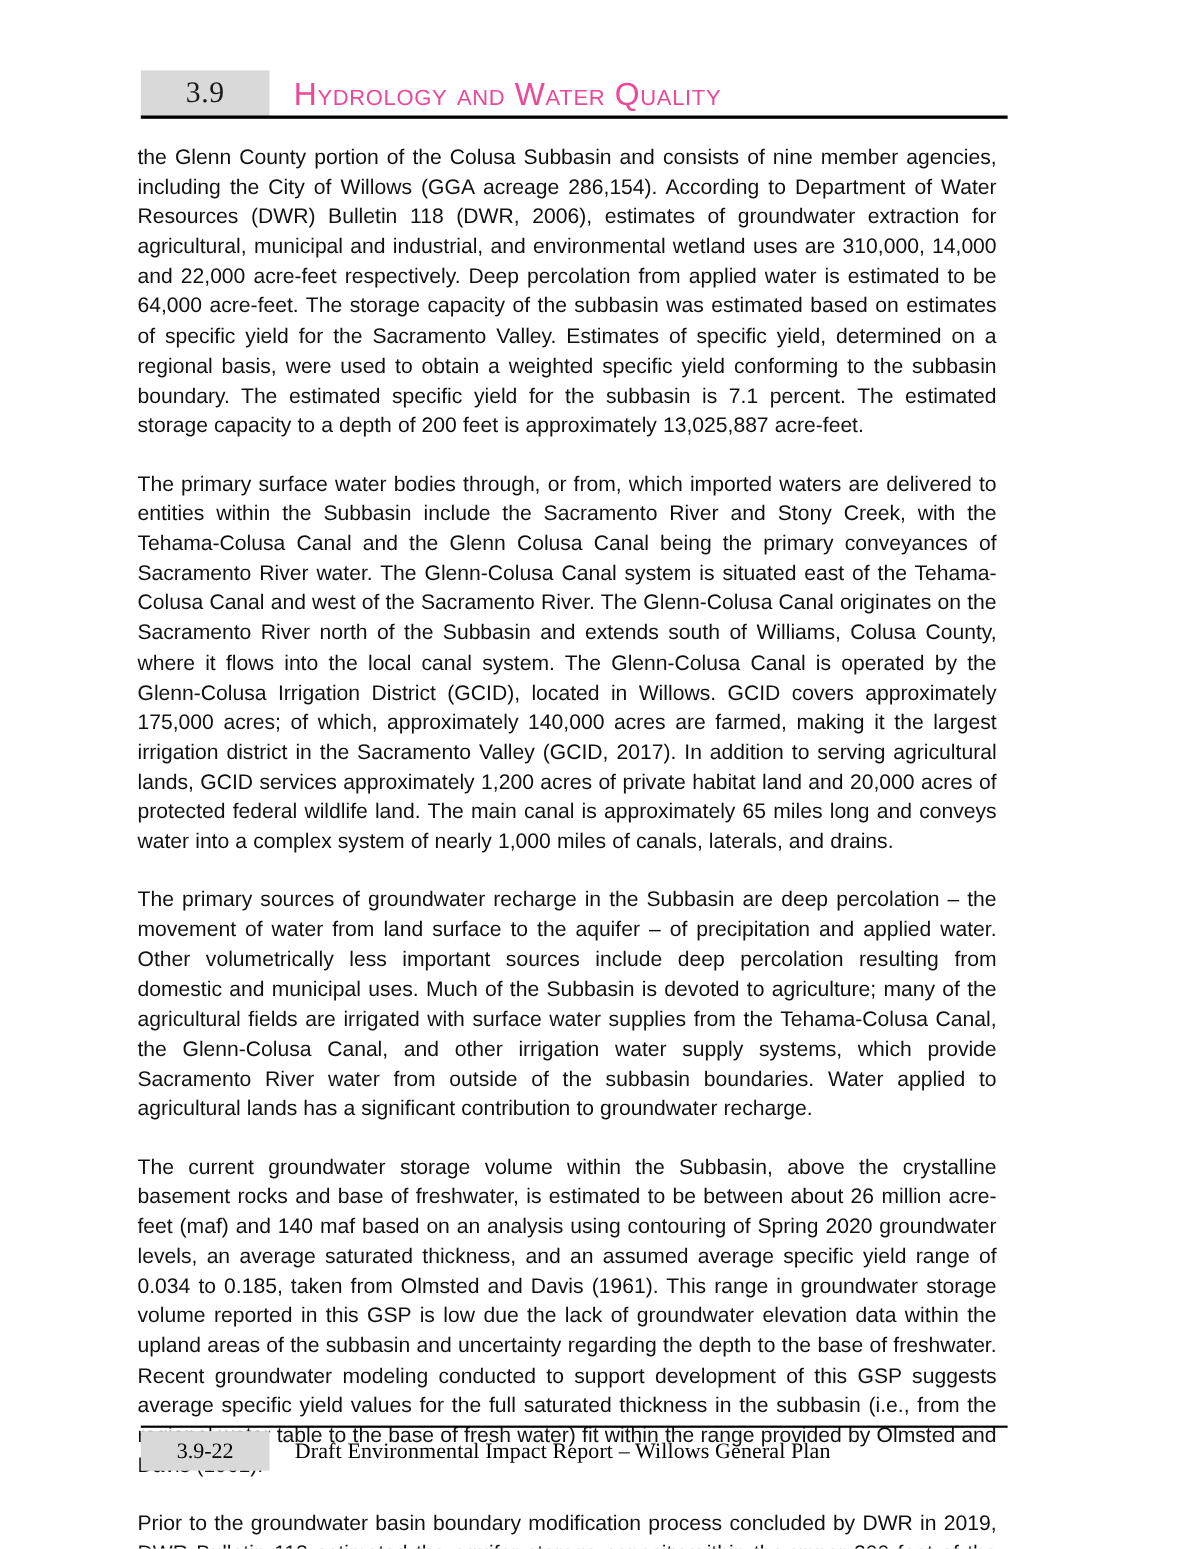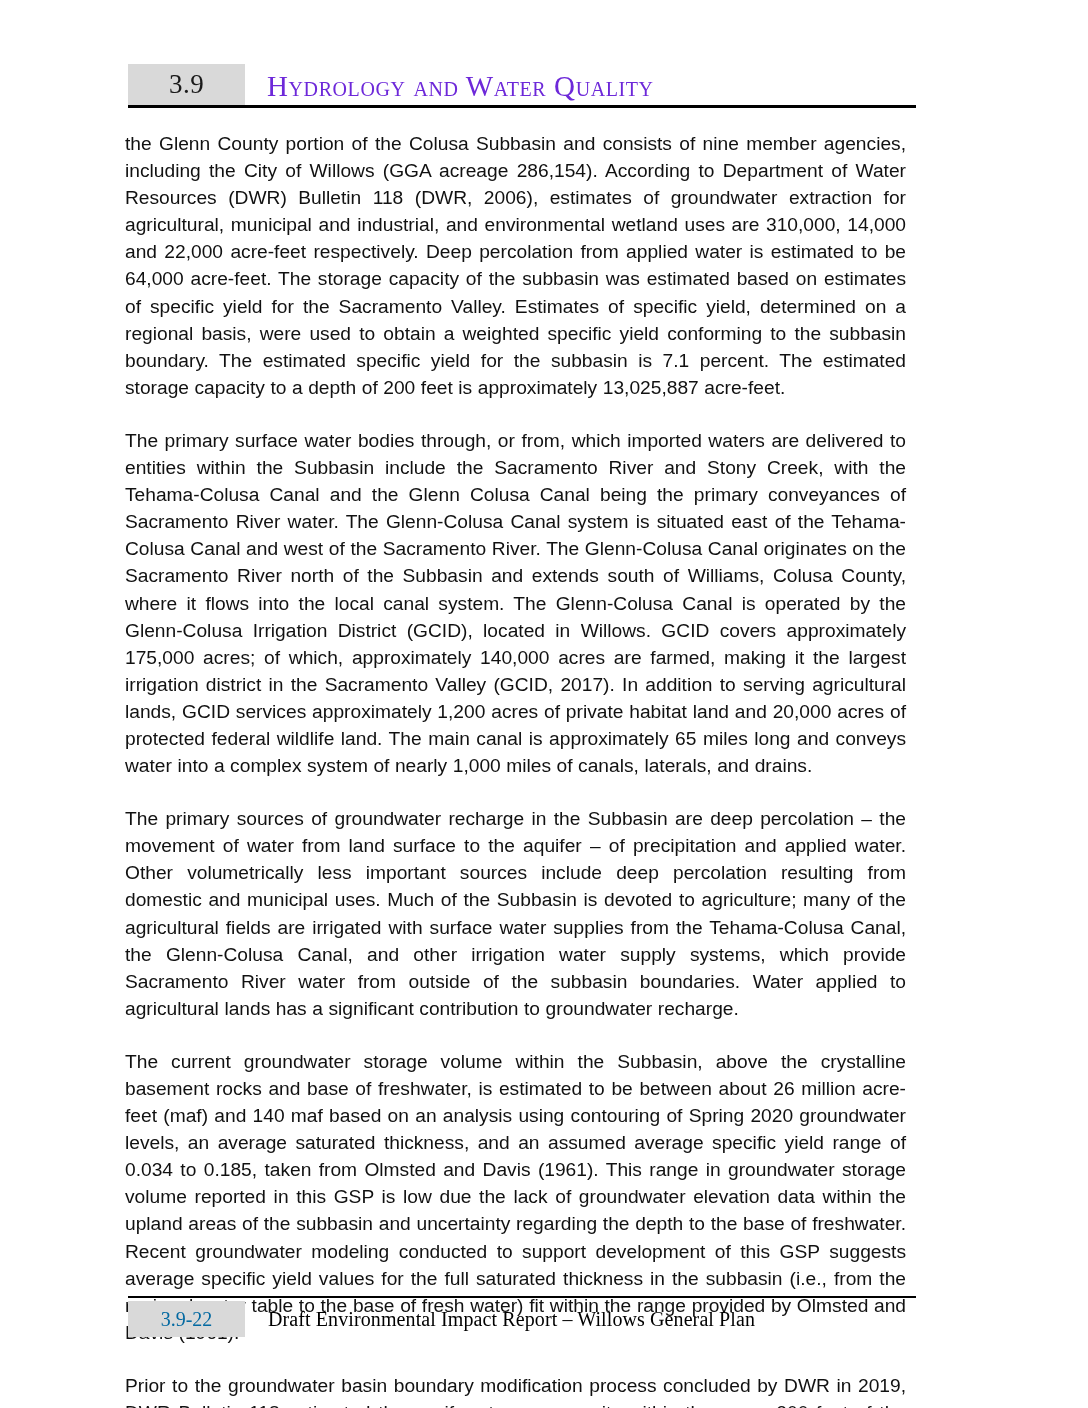--- a/index.html
+++ b/index.html
@@ -48,25 +48,25 @@
     padding-bottom: 2px;
     box-sizing: border-box;
   }
 
   .header-title {
     flex: 1;
     display: flex;
     align-items: flex-end;
     padding-left: 22px;
     padding-bottom: 3px;
-    font-family: Liberation Serif, serif;
+    font-family: Liberation Sans, sans-serif;
     font-variant: small-caps;
     font-size: 29px;
     letter-spacing: 0.6px;
-    color: #6d28d9;
+    color: #ec4899;
     white-space: nowrap;
     box-sizing: border-box;
   }
 
   .header-rule {
     position: absolute;
     left: 128px;
     top: 105px;
     width: 788px;
     height: 3px;
@@ -121,21 +121,21 @@
   }
 
   .page-number-box {
     width: 117px;
     background: #d9d9d9;
     display: flex;
     align-items: center;
     justify-content: center;
     font-family: "Liberation Serif", serif;
     font-size: 20px;
-    color: #0369a1;
+    color: #000000;
     line-height: 1;
     box-sizing: border-box;
   }
 
   .footer-title {
     flex: 1;
     display: flex;
     align-items: center;
     padding-left: 23px;
     font-family: "Liberation Serif", serif;

